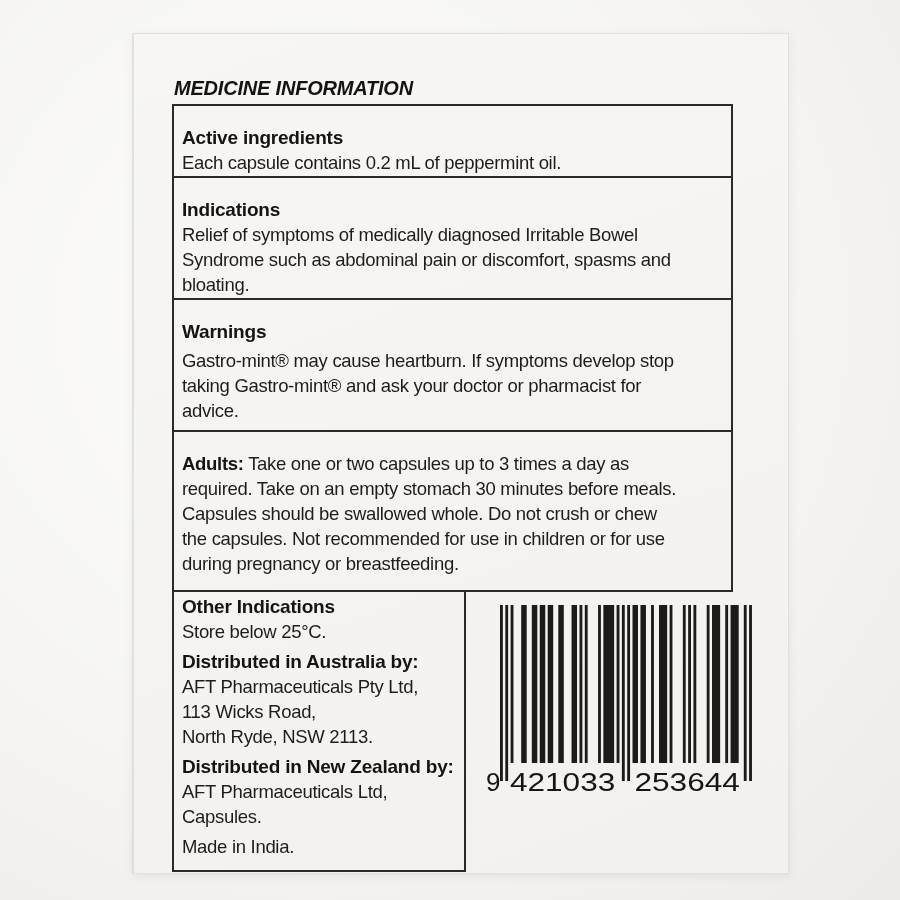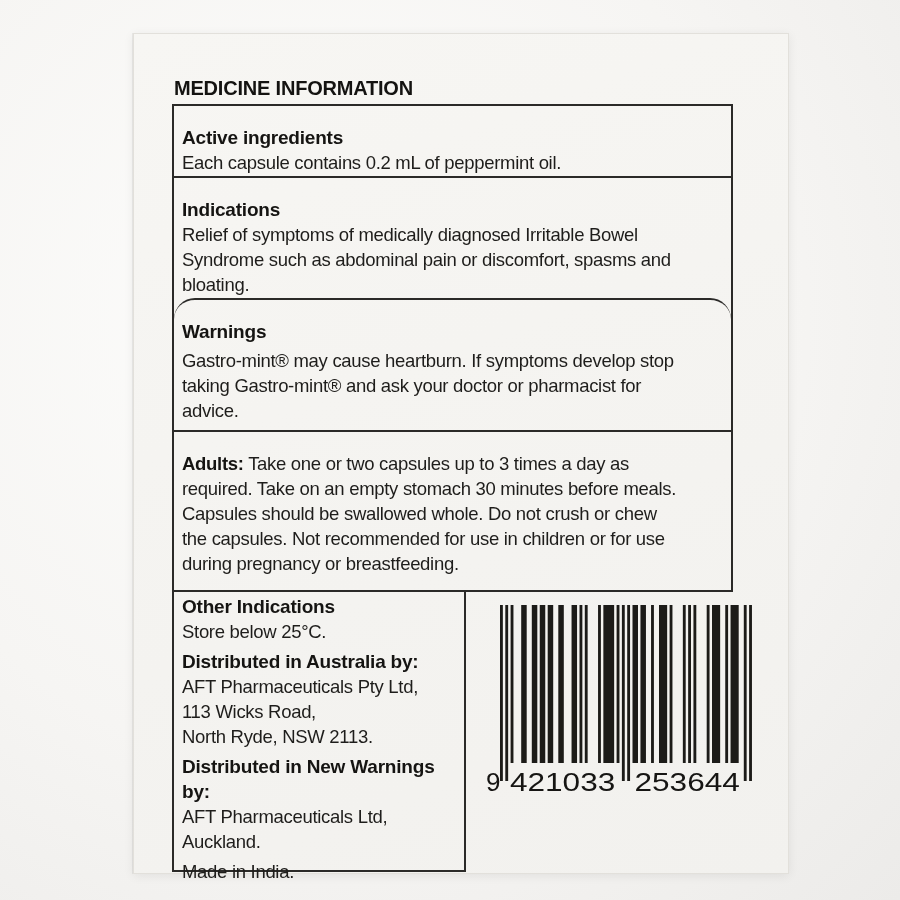--- a/index.html
+++ b/index.html
@@ -16,31 +16,31 @@
   }
   .card {
     position:absolute; left:133px; top:33px; width:656px; height:841px;
     background:linear-gradient(160deg,#f7f6f3 0%, #f4f3f0 60%, #f2f1ee 100%);
     border:1px solid #e2e0db;
     box-shadow:0 2px 10px rgba(0,0,0,0.07), -1px 0 0 rgba(0,0,0,0.06);
   }
   .heading {
     margin:43px 0 5px 40px;
     font-size:20px; font-weight:700; line-height:22px;
-    letter-spacing:-0.2px; color:#141311;
+    letter-spacing:-0.2px; color:#141311;font-style:italic;
   }
   .content-col { margin-left:38px; width:561px; }
   .main-table {
     width:561px; border:2px solid #2b2a28; background:transparent;
   }
   .row { padding:19px 8px 1px 8px; }
   .row + .row { border-top:2px solid #2b2a28; }
   .row-active      { min-height:57px; }
   .row-indications { min-height:104px; }
-  .row-warnings    { min-height:132px;border-radius:21px; }
+  .row-warnings    { min-height:132px; }
   .row-directions  { min-height:160px; }
   .sec-title {
     font-size:19px; font-weight:700; line-height:25px;
     letter-spacing:-0.2px; color:#151412;
   }
   .sec-body, .addr, .plain {
     font-size:18.5px; line-height:25px; letter-spacing:-0.3px;
     white-space:pre-line; color:#1e1d1b;
   }
   .para2 { margin-top:4px; }
@@ -96,23 +96,23 @@
 
       </div>
 
       <div class="other-box">
         <h2 class="sec-title">Other Indications</h2>
         <p class="plain">Store below 25°C.</p>
         <h3 class="grp-heading">Distributed in Australia by:</h3>
         <p class="addr">AFT Pharmaceuticals Pty Ltd,
 113 Wicks Road,
 North Ryde, NSW 2113.</p>
-        <h3 class="grp-heading">Distributed in New Warnings by:</h3>
+        <h3 class="grp-heading">Distributed in New Zealand by:</h3>
         <p class="addr">AFT Pharmaceuticals Ltd,
-Auckland.</p>
+Capsules.</p>
         <p class="plain origin">Made in India.</p>
       </div>
     </div>
 
     <div class="barcode" id="barcode"><svg viewBox="0 0 266 192" width="266" height="192">
           <rect x="14.00" y="0" width="2.85" height="176" fill="#1c1b18"></rect>
           <rect x="19.30" y="0" width="2.85" height="176" fill="#1c1b18"></rect>
           <rect x="24.60" y="0" width="2.85" height="158" fill="#1c1b18"></rect>
           <rect x="35.20" y="0" width="5.50" height="158" fill="#1c1b18"></rect>
           <rect x="45.80" y="0" width="5.50" height="158" fill="#1c1b18"></rect>

